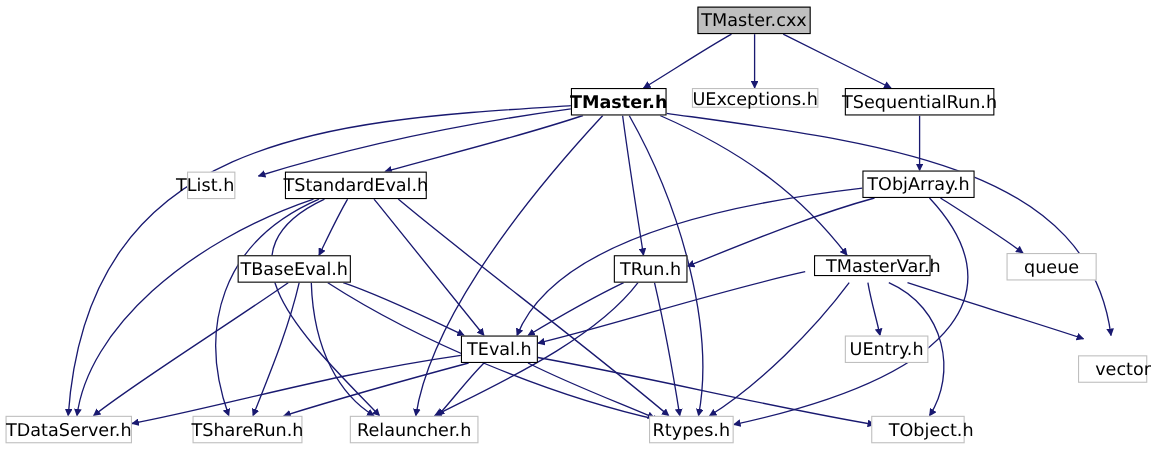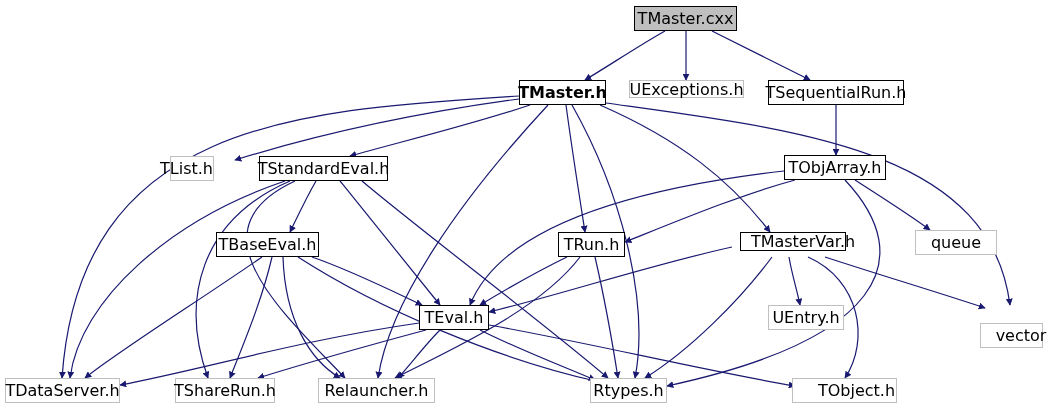--- a/index.html
+++ b/index.html
@@ -111,16 +111,16 @@
     </div>
     <div class="node external" style="left: 175px; top: 378px; width: 100px; height: 25px;">
       <span>TShareRun.h</span>
     </div>
     <div class="node external" style="left: 318px; top: 378px; width: 117px; height: 25px;">
       <span>Relauncher.h</span>
     </div>
     <div class="node external" style="left: 590px; top: 378px; width: 77px; height: 25px; text-align: right;">
       <span>Rtypes.h</span>
     </div>
-    <div class="node external" style="left: 792px; top: 378px; width: 105px; height: 25px; padding-left: 24px;">
+    <div class="node external" style="left: 792px; top: 378px; width: 85px; height: 25px; padding-left: 24px;">
       <span>TObject.h</span>
     </div>
   </div>
 
 </body></html>

